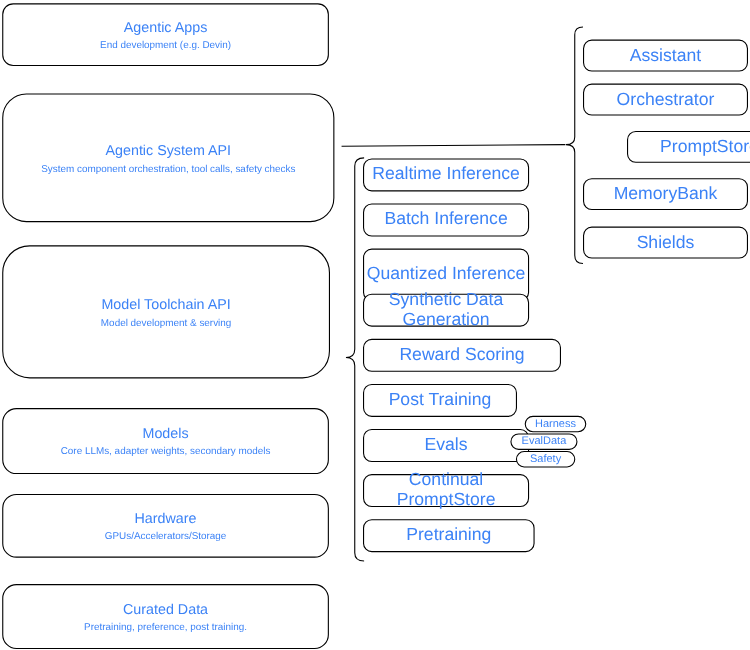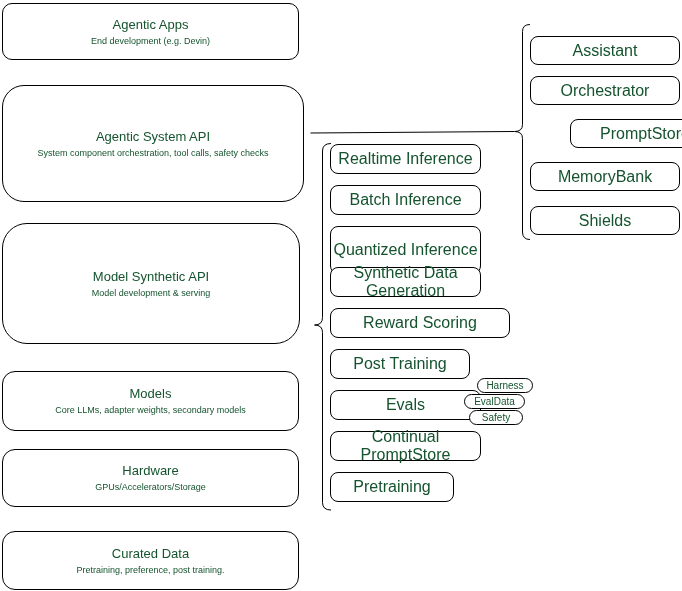--- a/index.html
+++ b/index.html
@@ -1,21 +1,21 @@
 <!DOCTYPE html>
 <html><head>
 <meta charset="utf-8">
 <style>
   html,body { margin:0; padding:0; background:#ffffff; }
   .canvas {
     position:relative;
     width:682px; height:591px;
     background:#ffffff;
     font-family:"Liberation Sans", sans-serif;
-    color:#14532d;
+    color:#3b82f6;
     overflow:hidden;
   }
   .overlay {
     position:absolute; left:0; top:0; width:682px; height:591px;
     z-index:1; pointer-events:none;
   }
   .lbox {
     position:absolute; box-sizing:border-box;
     border:1px solid #000; background:#fff;
     display:flex; flex-direction:column; align-items:center; justify-content:center;
@@ -51,21 +51,21 @@
     <div class="title">Agentic Apps</div>
     <div class="sub">End development (e.g. Devin)</div>
   </div>
 
   <div class="lbox" style="left:2px; top:85px; width:302px; height:117px; border-radius:22px;">
     <div class="title">Agentic System API</div>
     <div class="sub">System component orchestration, tool calls, safety checks</div>
   </div>
 
   <div class="lbox" style="left:2px; top:223px; width:298px; height:121px; border-radius:25px;">
-    <div class="title">Model Synthetic API</div>
+    <div class="title">Model Toolchain API</div>
     <div class="sub">Model development &amp; serving</div>
   </div>
 
   <div class="lbox" style="left:2px; top:371px; width:297px; height:60px; border-radius:13px;">
     <div class="title">Models</div>
     <div class="sub">Core LLMs, adapter weights, secondary models</div>
   </div>
 
   <div class="lbox" style="left:2px; top:449px; width:297px; height:58px; border-radius:13px;">
     <div class="title">Hardware</div>
@@ -78,21 +78,21 @@
   </div>
 
   <div class="mbox" style="left:330px; top:144px; width:151px; height:30px;">Realtime Inference</div>
   <div class="mbox" style="left:330px; top:185px; width:151px; height:30px;">Batch Inference</div>
   <div class="mbox" style="left:330px; top:226px; width:151px; height:48px;">Quantized Inference</div>
   <div class="mbox" style="left:330px; top:267px; width:151px; height:30px;">Synthetic Data Generation</div>
   <div class="mbox" style="left:330px; top:308px; width:180px; height:30px;">Reward Scoring</div>
   <div class="mbox" style="left:330px; top:349px; width:140px; height:30px;">Post Training</div>
   <div class="mbox" style="left:330px; top:390px; width:151px; height:30px;">Evals</div>
   <div class="mbox" style="left:330px; top:431px; width:151px; height:30px;">Continual PromptStore</div>
-  <div class="mbox" style="left:330px; top:472px; width:124px; height:30px;">Pretraining</div>
+  <div class="mbox" style="left:330px; top:472px; width:156px; height:30px;">Pretraining</div>
 
   <div class="pill" style="left:477px; top:378px; width:56px; height:15px;">Harness</div>
   <div class="pill" style="left:464px; top:394px; width:61px; height:15px;">EvalData</div>
   <div class="pill" style="left:469px; top:410px; width:54px; height:15px;">Safety</div>
 
   <div class="rbox" style="left:530px; top:36px; width:150px; height:29px;">Assistant</div>
   <div class="rbox" style="left:530px; top:76px; width:150px; height:29px;">Orchestrator</div>
   <div class="rbox" style="left:530px; top:119px; width:150px; height:29px;margin-left:40px;">PromptStore</div>
   <div class="rbox" style="left:530px; top:162px; width:150px; height:29px;">MemoryBank</div>
   <div class="rbox" style="left:530px; top:206px; width:150px; height:29px;">Shields</div>

